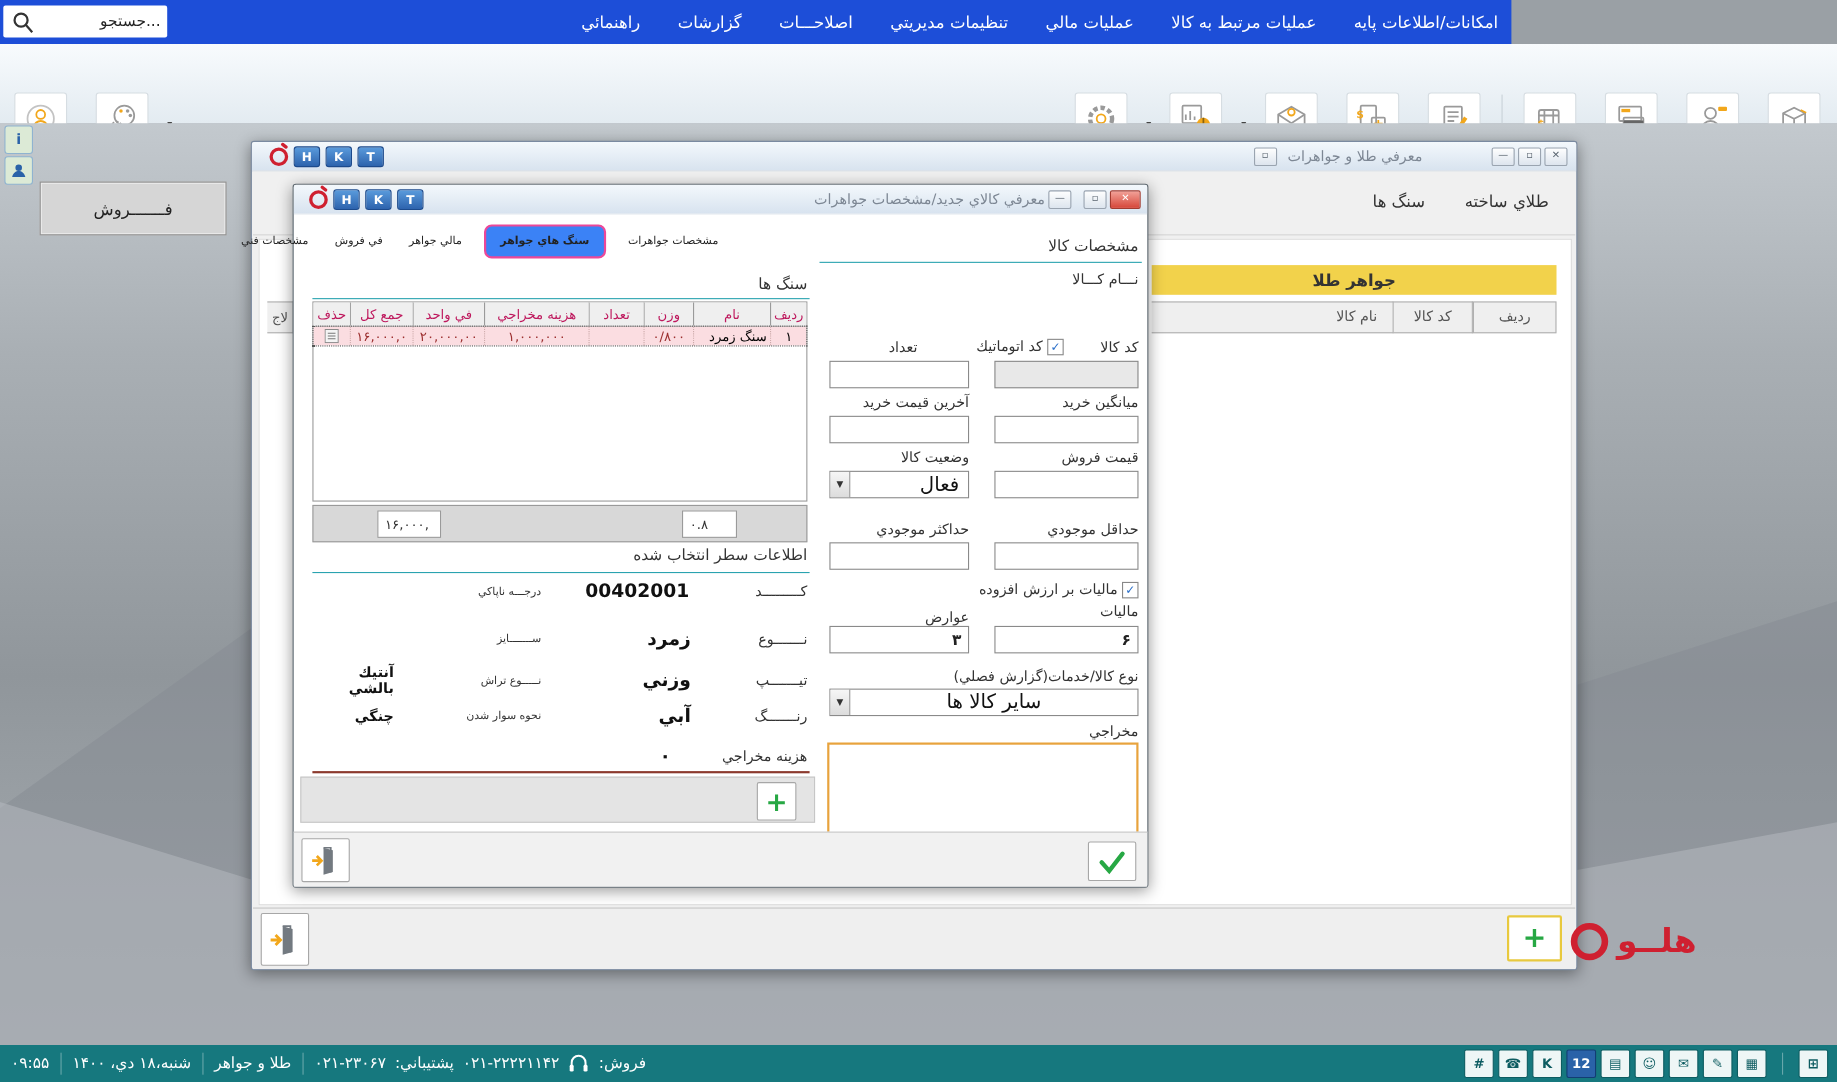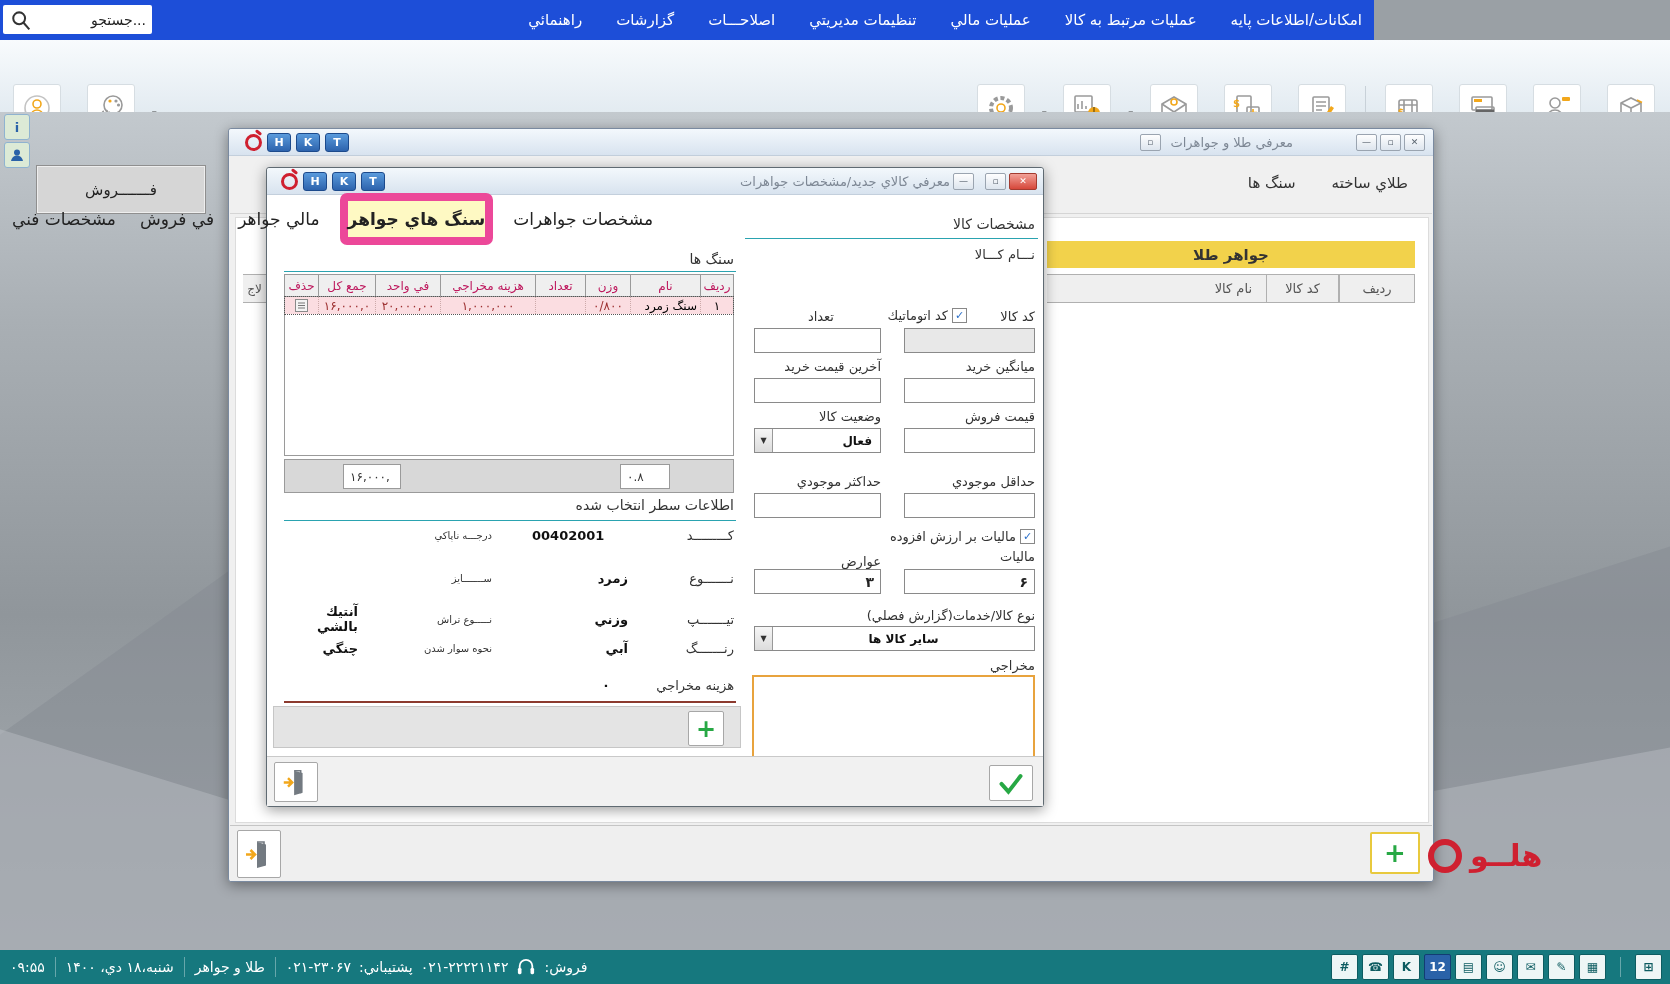--- a/index.html
+++ b/index.html
@@ -50,47 +50,47 @@
  border-radius:2px;font-size:9px;display:flex;align-items:center;justify-content:center;color:#5a6570;margin-left:3px}
 .wctl.red{background:linear-gradient(#f2a198,#d6473a);border-color:#a33b30;color:#fff}
 
 .mtab{font-size:15px;color:#333;padding:14px 18px 9px;cursor:pointer}
 .mtab.on{border-bottom:5px solid #f2cf4e;font-weight:bold}
 .banner{background:#f2d24b;display:flex;align-items:center;justify-content:center;
  font-size:15px;font-weight:bold;color:#333}
 .hcell{background:#efefef;border:1px solid #b0b0b0;border-left:none;display:flex;align-items:center;
  font-size:13px;color:#555;box-sizing:border-box;padding:0 14px}
 
-.dtab{font-size:17px;color:#222;white-space:nowrap;padding:8px 4px;cursor:pointer}
-.dtab.on{border:8px solid #ec4899;border-radius:7px;background:#fef9c3;padding:8px 0;font-weight:bold}
+.dtab{font-size:10px;color:#222;white-space:nowrap;padding:8px 4px;cursor:pointer}
+.dtab.on{border:2px solid #ec4899;border-radius:7px;background:#3b82f6;padding:8px 13px;font-weight:bold}
 .teal{color:#1b9aab}
 .tealline{height:1px;background:#2aa3b0}
 .flabel{font-size:13px;color:#333;white-space:nowrap;direction:rtl}
 .inp{background:#fff;border:1px solid #8a8a8a;height:25px;box-sizing:border-box;
  display:flex;align-items:center;direction:rtl;padding:0 6px;font-size:13px;color:#222}
 .inp.dis{background:#e8e8e8}
 .inp.bold{font-weight:bold;font-size:14px}
 .dd{background:#fff;border:1px solid #8a8a8a;height:25px;box-sizing:border-box;display:flex;
  direction:rtl;align-items:center}
-.dd .val{flex:1;text-align:right;padding:0 8px;font-size:12px;font-weight:bold;color:#111}
+.dd .val{flex:1;text-align:right;padding:0 8px;font-size:18px;font-weight:normal;color:#111}
 .ddbtn{width:17px;align-self:stretch;background:linear-gradient(#f6f6f6,#dcdcdc);
  border-right:1px solid #999;display:flex;align-items:center;justify-content:center;
  font-size:8px;color:#333}
 .ckb{width:13px;height:13px;background:#fff;border:1px solid #888;display:inline-flex;
  align-items:center;justify-content:center;font-size:11px;color:#2a6fc9;font-weight:bold;flex:none}
 .stn-h{background:#efefef;border-left:1px solid #9a9a9a;display:flex;align-items:center;
  justify-content:center;font-size:12px;color:#be185d;box-sizing:border-box;height:100%}
 .stn-c{display:flex;align-items:center;justify-content:center;font-size:12px;box-sizing:border-box;height:100%;
  border-left:1px dotted #caa;overflow:hidden;white-space:nowrap}
 .red-num{color:#9c2f2f}
 .sumbox{background:#fff;border:1px solid #9a9a9a;display:flex;align-items:center;
  font-size:12px;color:#333;padding:0 6px;box-sizing:border-box}
 .drow{display:flex;direction:rtl;align-items:center}
 .drow .lr{width:92px;font-size:13px;color:#333;text-align:right}
-.drow .vr{width:150px;font-size:13px;font-weight:bold;color:#111;text-align:right;padding-right:14px;box-sizing:border-box}
+.drow .vr{width:150px;font-size:17px;font-weight:bold;color:#111;text-align:right;padding-right:14px;box-sizing:border-box}
 .drow .ll{width:118px;font-size:10px;color:#333;text-align:right}
 .drow .vl{flex:1;font-size:13px;font-weight:bold;color:#111;text-align:right;padding-right:16px;box-sizing:border-box}
 .sqwbtn{background:#fff;border:1px solid #a7a7a7;border-radius:2px;display:flex;
  align-items:center;justify-content:center;cursor:pointer}
 
 .statusbar{left:0;top:950px;width:1670px;height:34px;background:#16787e;display:flex;align-items:center}
 .statusbar .it{color:#fff;font-size:14px;white-space:nowrap;direction:rtl}
 .ssep{width:1px;height:20px;background:rgba(255,255,255,.35);margin:0 10px}
 .sic{width:25px;height:24px;background:#eef6f6;border:1px solid #0d5c61;border-radius:2px;
  display:flex;align-items:center;justify-content:center;font-size:12px;color:#0d5c61;font-weight:bold}

